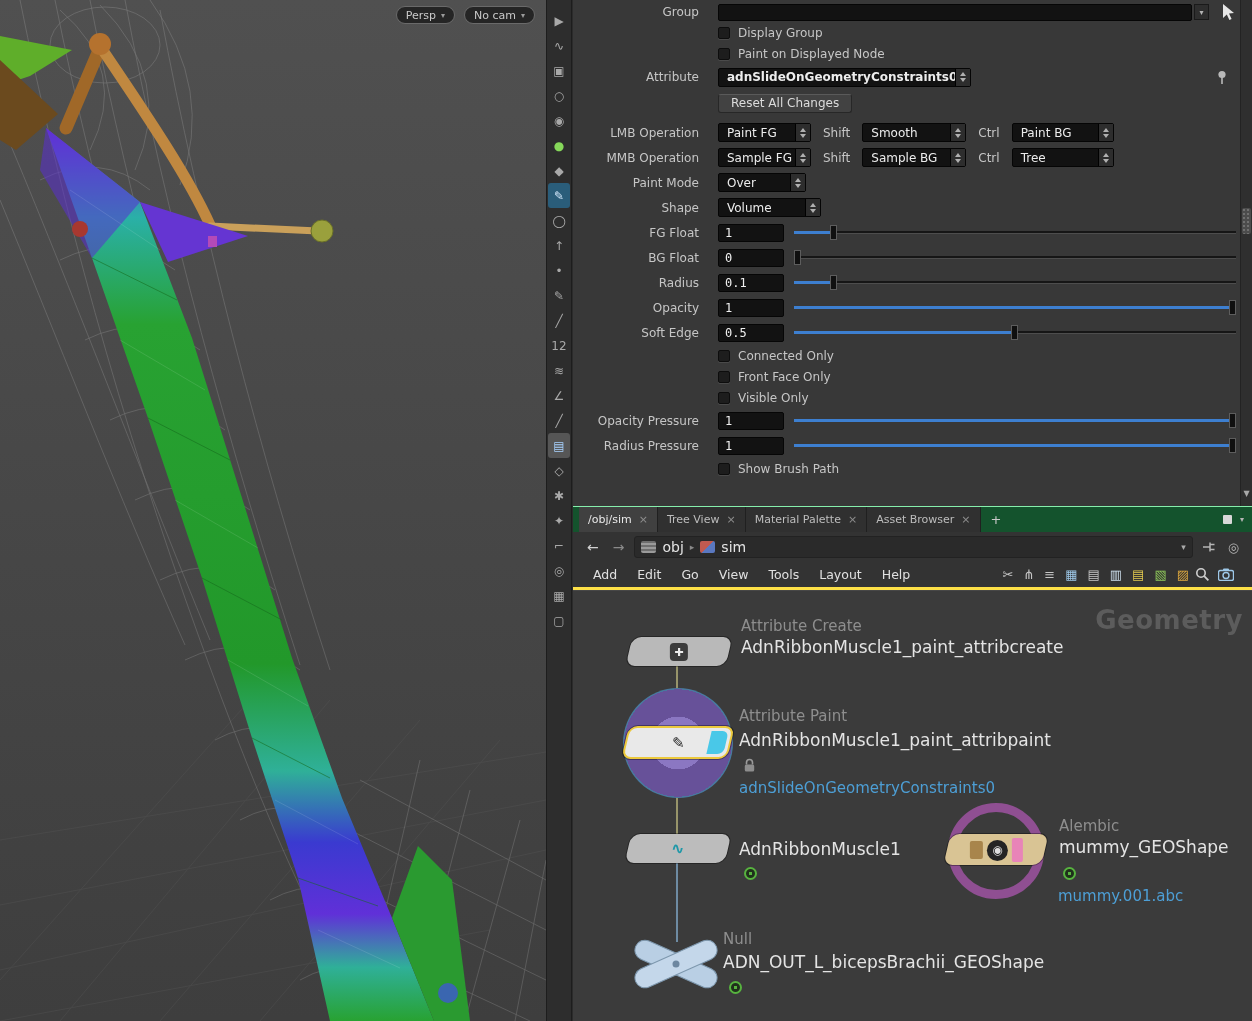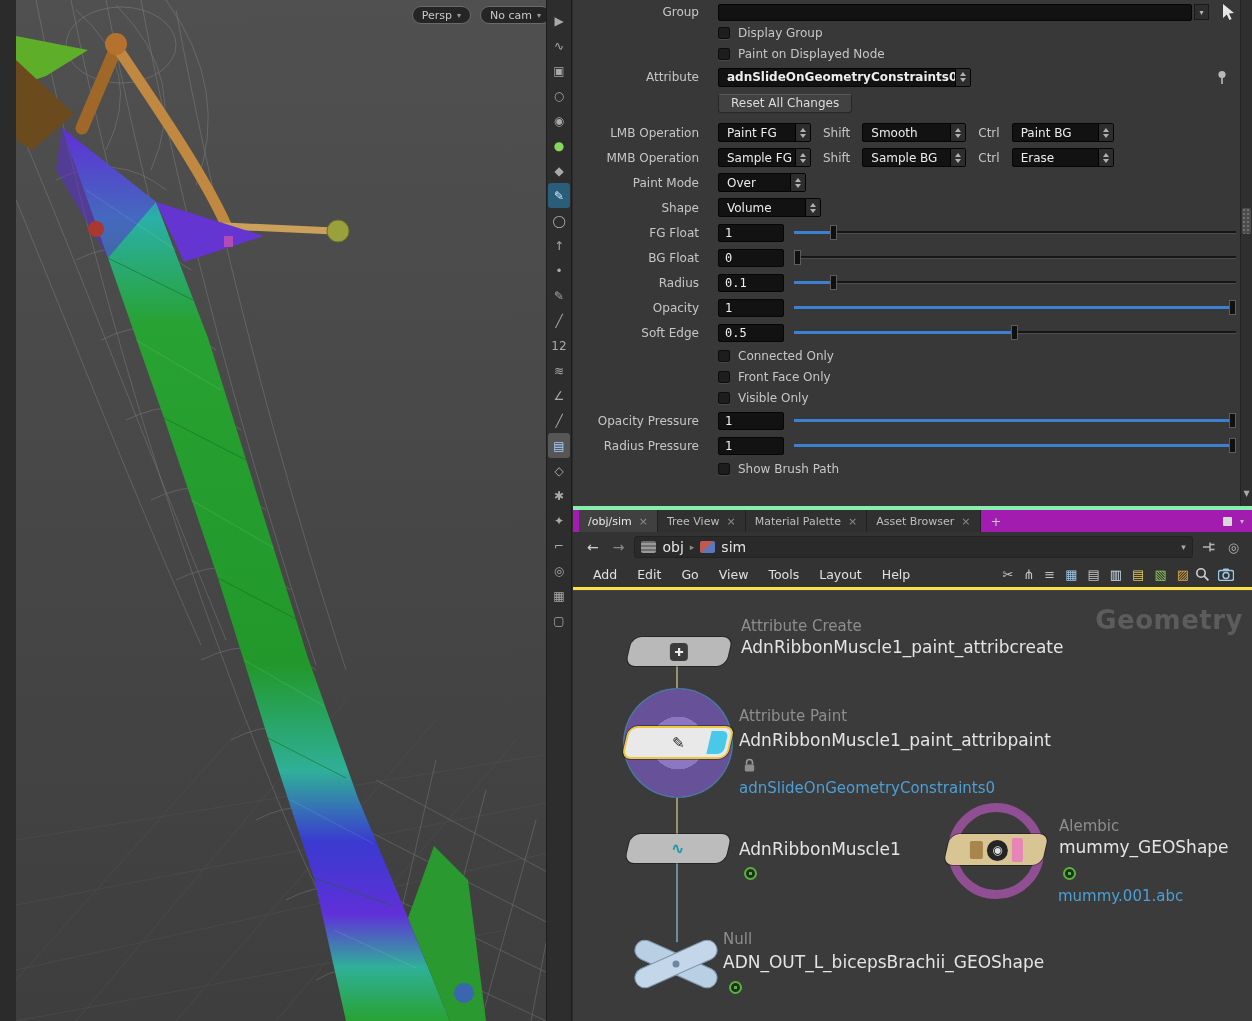--- a/index.html
+++ b/index.html
@@ -1,21 +1,21 @@
 <!DOCTYPE html>
 <html><head>
 <meta charset="utf-8">
 <style>
 *{box-sizing:border-box;margin:0;padding:0}
 html,body{background:#202020}
 #stage{position:relative;width:1252px;height:1021px;background:#2b2b2b;overflow:hidden;
   font-family:"DejaVu Sans","Liberation Sans",sans-serif;color:#c9c9c9;font-size:12px}
 
 
-#viewport{position:absolute;left:16px;top:0;width:546px;height:803px;background:#454545}
+#viewport{position:absolute;left:0;top:0;width:546px;height:803px;background:#454545}
 #viewport svg{display:block}
 .vpbtns{position:absolute;top:6px;right:11px;display:flex;gap:9px}
 .vpbtn{height:18px;background:#252525;border:1px solid #6a6a6a;border-radius:9px;color:#c9c9c9;
   font-size:11px;display:flex;align-items:center;padding:0 9px;gap:5px;cursor:pointer}
 .vpbtn .caret{font-size:8px;color:#9a9a9a}
 
 
 #toolstrip{position:absolute;left:546px;top:0;width:26px;height:1021px;background:#2d2d2d;
   border-left:1px solid #1d1d1d;border-right:1px solid #1d1d1d;display:flex;flex-direction:column;
   align-items:center;padding-top:8px}
@@ -69,22 +69,22 @@
 .slider{position:relative;height:15px;flex:1;margin-left:10px;min-width:40px;cursor:pointer}
 .strack{position:absolute;left:0;right:0;top:6px;height:3px;background:#161616;border-bottom:1px solid #4d4d4d}
 .sfill{position:absolute;left:0;top:6px;height:3px;background:#3d7fd0}
 .shandle{position:absolute;top:0;width:7px;height:15px;background:#101010;border:1px solid #5d5d5d;margin-left:-4px}
 .vscroll{position:absolute;right:0;top:0;width:12px;height:506px;background:#2f2f2f;border-left:1px solid #232323}
 .vhandle{position:absolute;left:1px;right:1px;top:208px;height:26px;background:#4c4c4c;border-radius:2px;
   background-image:radial-gradient(#707070 1px,transparent 1.3px);background-size:4px 4px;cursor:pointer}
 .varrow{position:absolute;bottom:8px;left:0;right:0;text-align:center;font-size:8px;color:#a8a8a8;cursor:pointer}
 
 
-#paneltabs{position:absolute;left:0;top:506px;width:679px;height:26px;background:#a21caf;
-  border-top:4px solid #86efac;display:flex;align-items:stretch}
+#paneltabs{position:absolute;left:0;top:506px;width:679px;height:26px;background:#14532d;
+  border-top:1px solid #86efac;display:flex;align-items:stretch}
 #tabstrip{display:flex;align-items:stretch;padding-left:6px}
 .panetab{display:flex;align-items:center;gap:7px;padding:0 9px;background:#303030;
   border-right:1px solid #202020;color:#bdbdbd;font-size:11px;cursor:pointer}
 .panetab.active{background:#404040;color:#e8e8e8}
 .ptclose{color:#8d8d8d;font-size:11px;cursor:pointer}
 .newtab{display:flex;align-items:center;padding:0 10px;color:#c9c9c9;font-size:13px;cursor:pointer}
 .tabbar-right{margin-left:auto;display:flex;align-items:center;gap:8px;padding-right:8px}
 .panesq{width:9px;height:9px;background:#d8d8d8;border-radius:1px;cursor:pointer}
 .panecaret{font-size:8px;color:#b5b5b5;cursor:pointer}
 
@@ -407,21 +407,21 @@
             <span class="mod">Shift</span>
             <div class="dd" style="width:104px">
               <span class="ddtext">Sample BG</span>
               <span class="spin">
                   <b class="su"></b>
                   <b class="sd"></b>
                 </span>
             </div>
             <span class="mod">Ctrl</span>
             <div class="dd" style="width:102px">
-              <span class="ddtext">Erase</span>
+              <span class="ddtext">Tree</span>
               <span class="spin">
                   <b class="su"></b>
                   <b class="sd"></b>
                 </span>
             </div>
           </div>
         </div>
 
         <div class="prow h25">
           <div class="plabel">Paint Mode</div>

